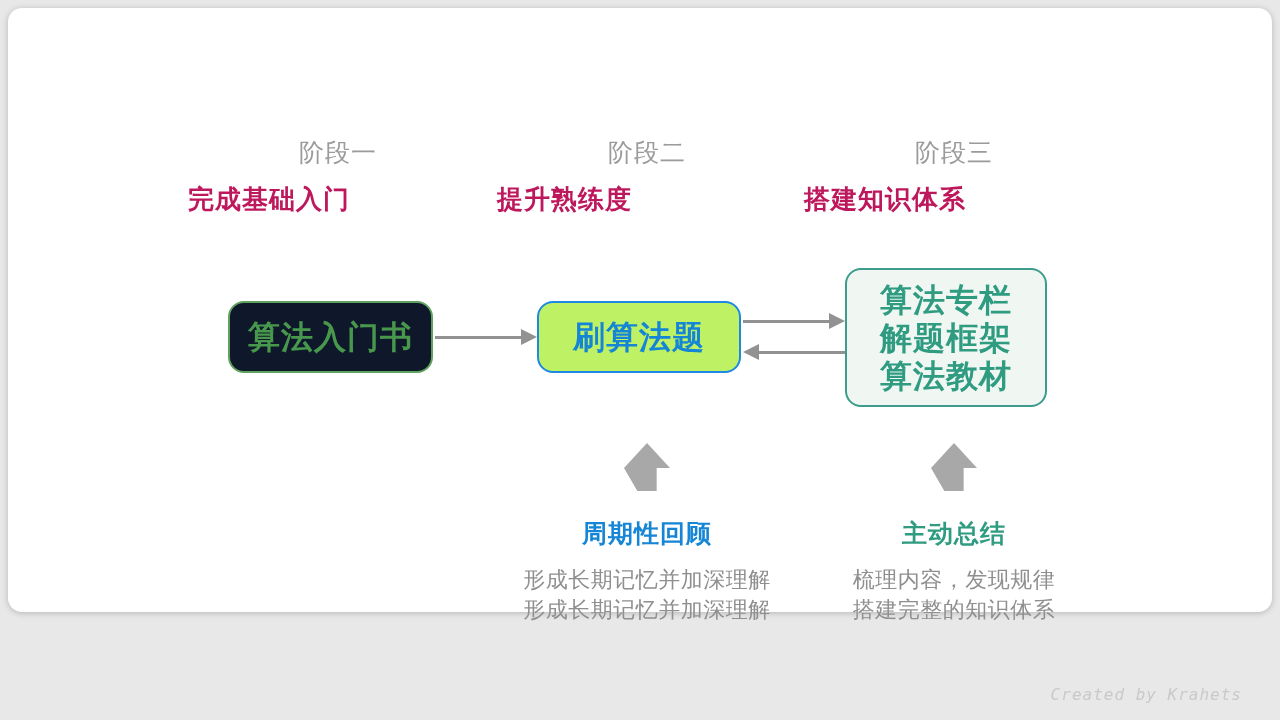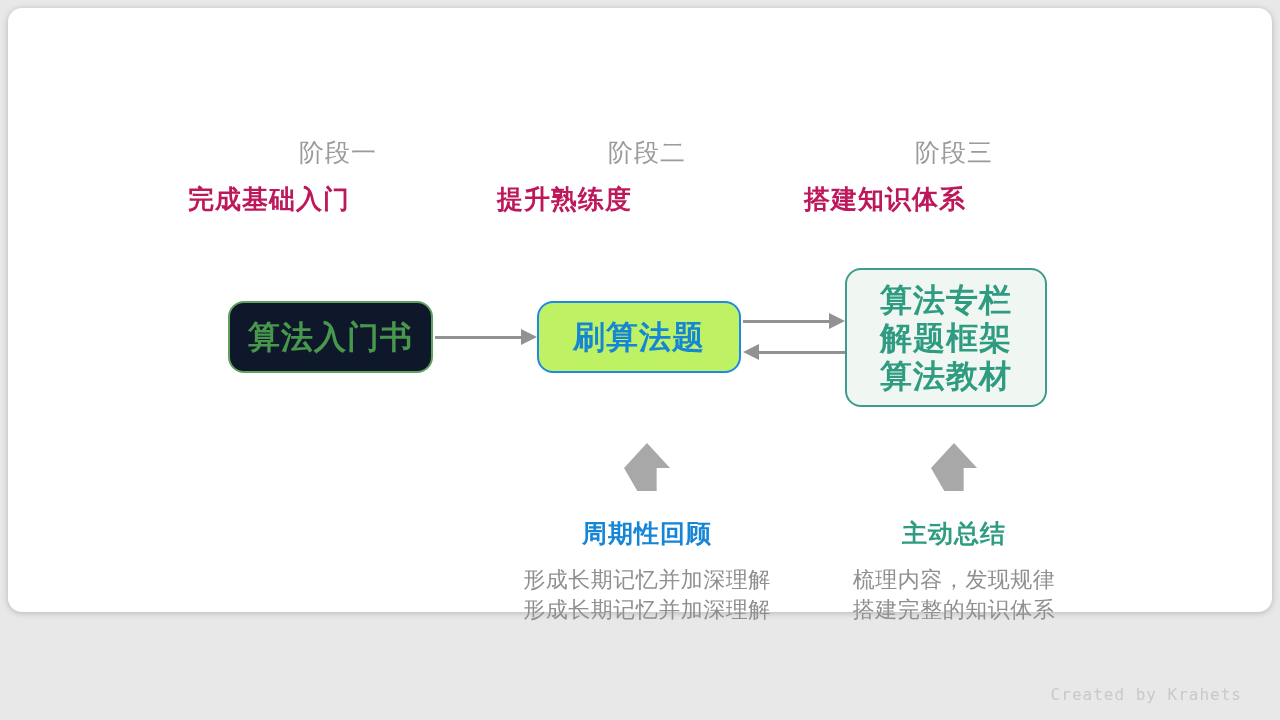--- a/index.html
+++ b/index.html
@@ -81,20 +81,21 @@
     font-size: 22px;
     color: #8f8f8f;
     line-height: 30px;
     letter-spacing: 0.5px;
   }
   .credit {
     font-family: "DejaVu Sans Mono", "Liberation Mono", monospace;
     font-size: 16px;
     color: #c9c9c9;
     letter-spacing: 1px;
+    font-style: italic;
   }
 </style>
 </head>
 <body>
 
 <div class="card">
 
   <div class="abs stage-label" style="left:180px; top:128px;">阶段一</div>
   <div class="abs stage-subtitle" style="left:180px; top:174px;">完成基础入门</div>
 

